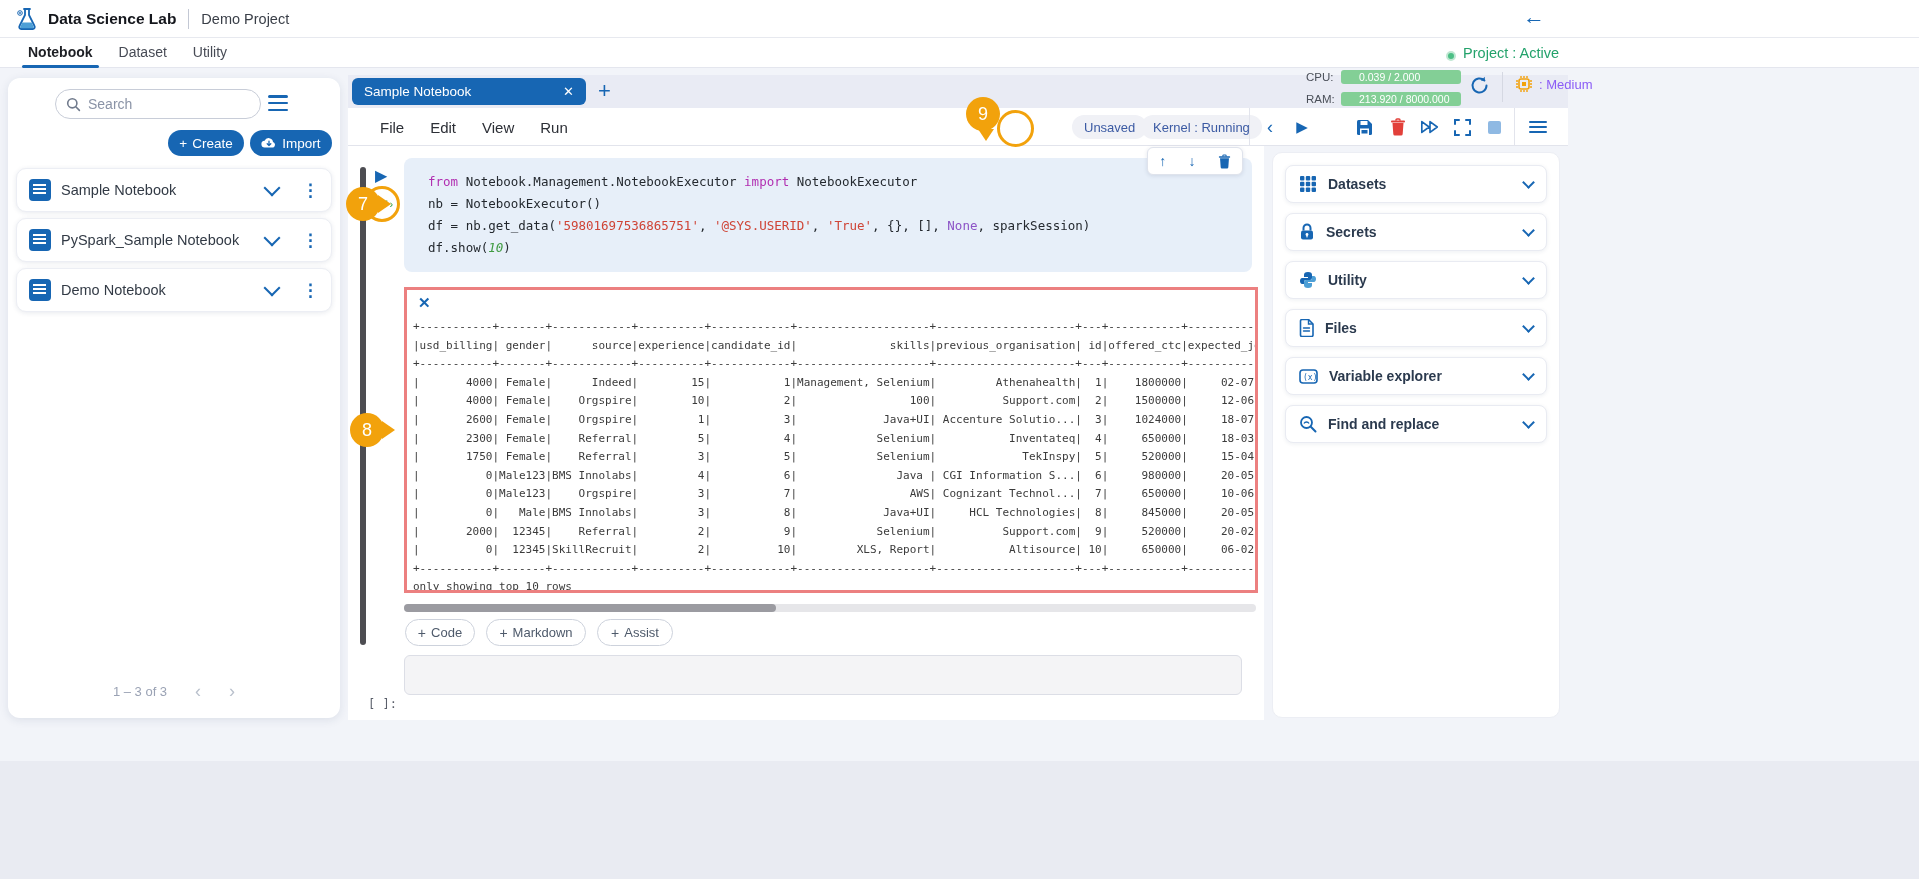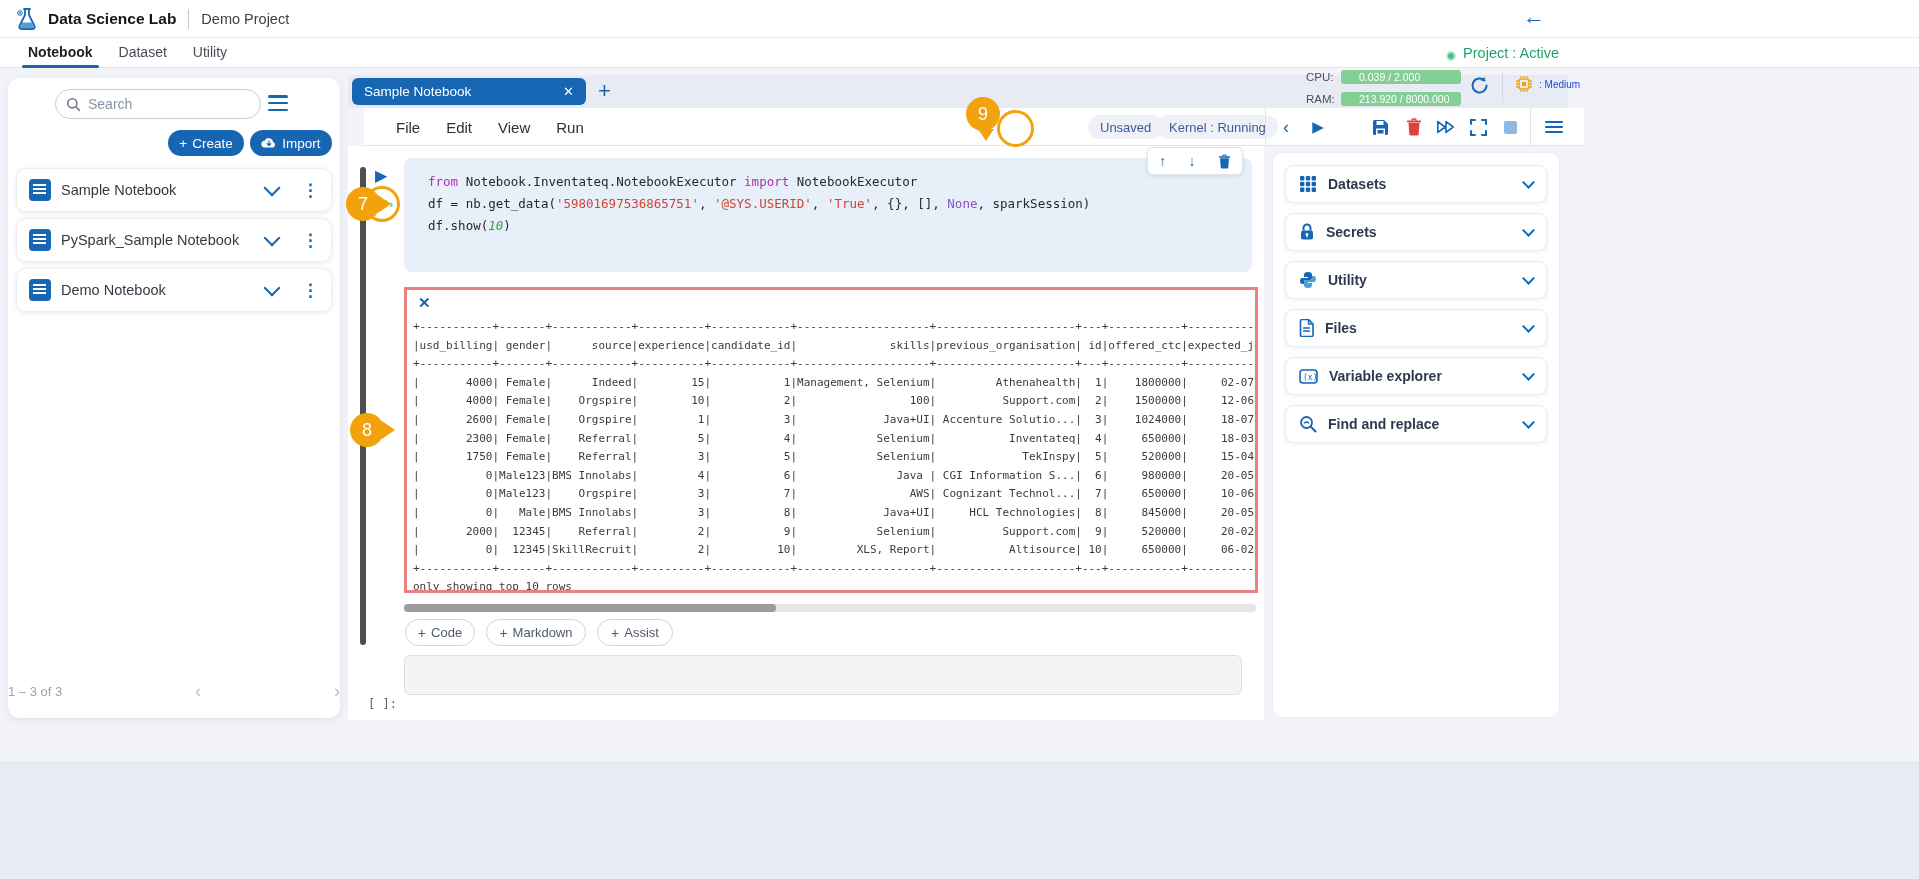--- a/index.html
+++ b/index.html
@@ -28,40 +28,40 @@
   .search-box input::placeholder { color:#8a93a6; }
   .hamburger { position:absolute; left:260px; top:17px; width:20px; height:16px; display:flex; flex-direction:column; justify-content:space-between; cursor:pointer; }
   .hamburger div { height:2.5px; background:#1766b3; border-radius:2px; }
   .btn-blue { position:absolute; height:26px; background:#1766b3; color:#fff; border-radius:14px; font-size:13.5px; display:flex; align-items:center; justify-content:center; gap:5px; cursor:pointer; }
   .nb-item { position:absolute; left:8px; width:316px; height:44px; background:#fff; border:1px solid #eceef4; box-shadow:0 1px 5px rgba(25,45,90,.10); border-radius:10px; display:flex; align-items:center; padding:0 12px; gap:10px; cursor:pointer; }
   .nb-item .label { font-size:14.5px; color:#323a45; flex:1; }
   .nb-icon { width:22px; height:22px; background:#1766b3; border-radius:4px; position:relative; flex:0 0 22px; }
   .nb-icon::before { content:""; position:absolute; left:4px; top:5px; width:13px; height:2px; background:#fff; box-shadow:0 4px 0 #fff, 0 8px 0 #fff; }
   .chev { width:12px; height:12px; border-right:2.2px solid #1766b3; border-bottom:2.2px solid #1766b3; transform:rotate(45deg); margin-top:-5px; }
   .dots { color:#1766b3; font-size:17px; font-weight:bold; letter-spacing:0; line-height:1; cursor:pointer; }
-  .pager { position:absolute; left:0; bottom:16px; width:100%; display:flex; align-items:center; justify-content:space-between; gap:28px; color:#9aa2b4; font-size:13px; }
+  .pager { position:absolute; left:0; bottom:16px; width:100%; display:flex; align-items:center; justify-content:center; gap:28px; color:#9aa2b4; font-size:13px; }
   .pager .pg-ar { color:#b9c0cc; font-size:18px; cursor:pointer; }
 
   
   .tabstrip { position:absolute; left:348px; top:75px; width:1220px; height:33px; background:#e9ebf4; }
   .nbtab { position:absolute; left:4px; top:3px; width:234px; height:27px; background:#1766b3; border-radius:6px; color:#fff; display:flex; align-items:center; padding:0 12px; font-size:13.5px; cursor:pointer; }
   .nbtab .x { margin-left:auto; font-size:13px; cursor:pointer; }
   .plus-tab { position:absolute; left:250px; top:3px; font-size:22px; color:#1766b3; cursor:pointer; }
 
   .resources { position:absolute; left:1306px; top:70px; display:flex; align-items:flex-start; gap:8px; }
   .res-rows { display:flex; flex-direction:column; gap:8px; }
   .res-row { display:flex; align-items:center; gap:5px; }
   .res-row .lbl { font-size:11.5px; color:#4a4f58; width:30px; }
   .res-badge { width:120px; height:14px; background:#83cf96; border-radius:3px; color:#fff; font-size:10.5px; line-height:14px; padding-left:18px; }
   .refresh { margin-top:5px; cursor:pointer; }
   .res-div { width:1px; height:30px; background:#d5d8e2; margin:2px 4px 0; }
   .chipwrap { display:flex; align-items:center; gap:6px; margin-top:5px; }
-  .chip-label { font-size:10px; color:#1d4ed8; }
-
-  .toolbar { position:absolute; left:364px; top:108px; width:1220px; height:38px; background:#fff; border-bottom:1px solid #e2e4ec; }
+  .chip-label { font-size:13px; color:#8b5cf6; }
+
+  .toolbar { position:absolute; left:348px; top:108px; width:1220px; height:38px; background:#fff; border-bottom:1px solid #e2e4ec; }
   .menu { position:absolute; left:32px; top:0; height:38px; display:flex; align-items:center; gap:26px; }
   .menu .mi { font-size:15px; color:#2c2f36; cursor:pointer; }
   .pill { position:absolute; top:7px; height:24px; background:#f0f1f6; border-radius:13px; color:#3b5aa3; font-size:13px; display:flex; align-items:center; padding:0 12px; }
   .tb-div { position:absolute; top:0; width:1px; height:38px; background:#e2e4ec; }
   .tb-ic { position:absolute; top:9px; width:20px; height:20px; display:flex; align-items:center; justify-content:center; cursor:pointer; }
   .glyph-blue { color:#1766b3; }
   .play-g { color:#1766b3; font-size:15px; }
   .stop-sq { width:13px; height:13px; background:#8fb9e3; border-radius:2px; }
   .burger2 { width:18px; height:13px; display:flex; flex-direction:column; justify-content:space-between; }
   .burger2 div { height:2.3px; background:#1766b3; border-radius:2px; }
@@ -293,21 +293,22 @@
   <div class="vscroll" style="left:360px; top:167px; height:478px;"></div>
   <span class="run-play" style="left:375px; top:166px;">▶</span>
   <div class="status-run" style="left:371px; top:191px;">
     <span class="ang">‹</span>
       <span>✓</span>
       <span class="ang">›</span>
   </div>
 
   <div class="cell">
     <div>
-        <div class="code-line"><span class="tok-kw">from </span><span class="tok-pl">Notebook.Inventateq.NotebookExecutor </span><span class="tok-kw">import </span><span class="tok-pl">NotebookExecutor</span></div>
+        <div class="code-line"><span class="tok-kw">from </span><span class="tok-pl">Notebook.Management.NotebookExecutor </span><span class="tok-kw">import </span><span class="tok-pl">NotebookExecutor</span></div>
+        <div class="code-line"><span class="tok-pl">nb = NotebookExecutor()</span></div>
         <div class="code-line"><span class="tok-pl">df = nb.get_data(</span><span class="tok-str">'59801697536865751'</span><span class="tok-pl">, </span><span class="tok-str">'@SYS.USERID'</span><span class="tok-pl">, </span><span class="tok-str">'True'</span><span class="tok-pl">, {}, [], </span><span class="tok-kw2">None</span><span class="tok-pl">, sparkSession)</span></div>
         <div class="code-line"><span class="tok-pl">df.show(</span><span class="tok-num">10</span><span class="tok-pl">)</span></div>
       </div>
   </div>
 
   <div class="minibar">
     <span>↑</span>
     <span>↓</span>
     <span>
       <svg width="13" height="15" viewBox="0 0 16 18">

